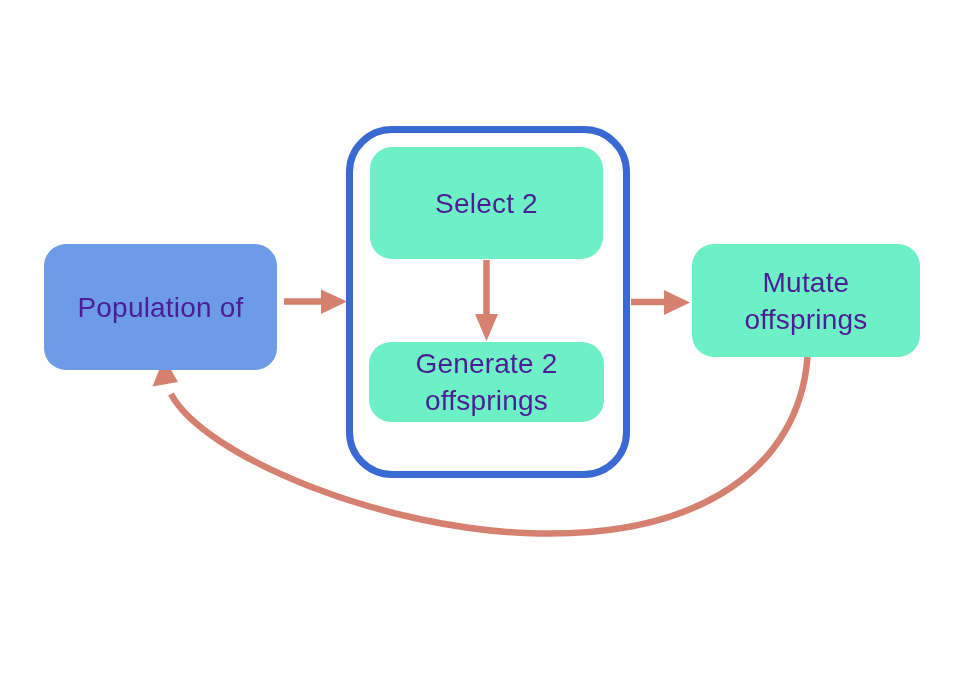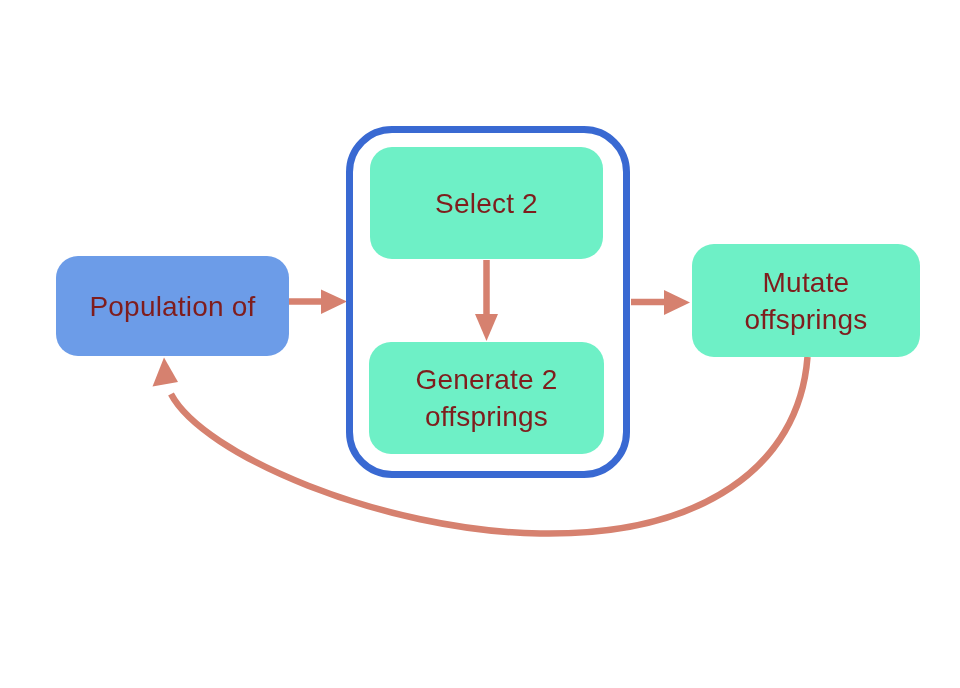--- a/index.html
+++ b/index.html
@@ -23,43 +23,43 @@
     height: 688px;
     pointer-events: none;
   }
   .node {
     position: absolute;
     display: flex;
     flex-direction: column;
     align-items: center;
     justify-content: center;
     border-radius: 22px;
-    color: #7f1d1d;
+    color: #4c1d95;
     font-size: 28px;
     line-height: 37px;
     font-weight: 500;
     text-align: center;
     letter-spacing: 0.2px;
   }
   .node-blue  { background: #6C9CE8; }
   .node-green { background: #6EF0C6; }
   .group-box {
     position: absolute;
     left: 346px;
     top: 126px;
     width: 284px;
     height: 352px;
     box-sizing: border-box;
     border: 7px solid #3969D2;
     border-radius: 46px;
     background: transparent;
   }
-  .node-population          { left: 56px;  top: 244px; width: 233px; height: 100px; margin-top: 12px; }
+  .node-population          { left: 44px;  top: 244px; width: 233px; height: 126px; }
   .node-select-parents      { left: 370px; top: 147px; width: 233px; height: 112px; }
-  .node-generate-offsprings { left: 369px; top: 342px; width: 235px; height: 112px; }
+  .node-generate-offsprings { left: 369px; top: 342px; width: 235px; height: 80px; }
   .node-mutate-offsprings   { left: 692px; top: 244px; width: 228px; height: 113px; }
   .edge-line {
     stroke: #D6816F;
     stroke-width: 6.5;
     fill: none;
   }
   .arrowhead {
     fill: #D6816F;
     stroke: none;
   }

